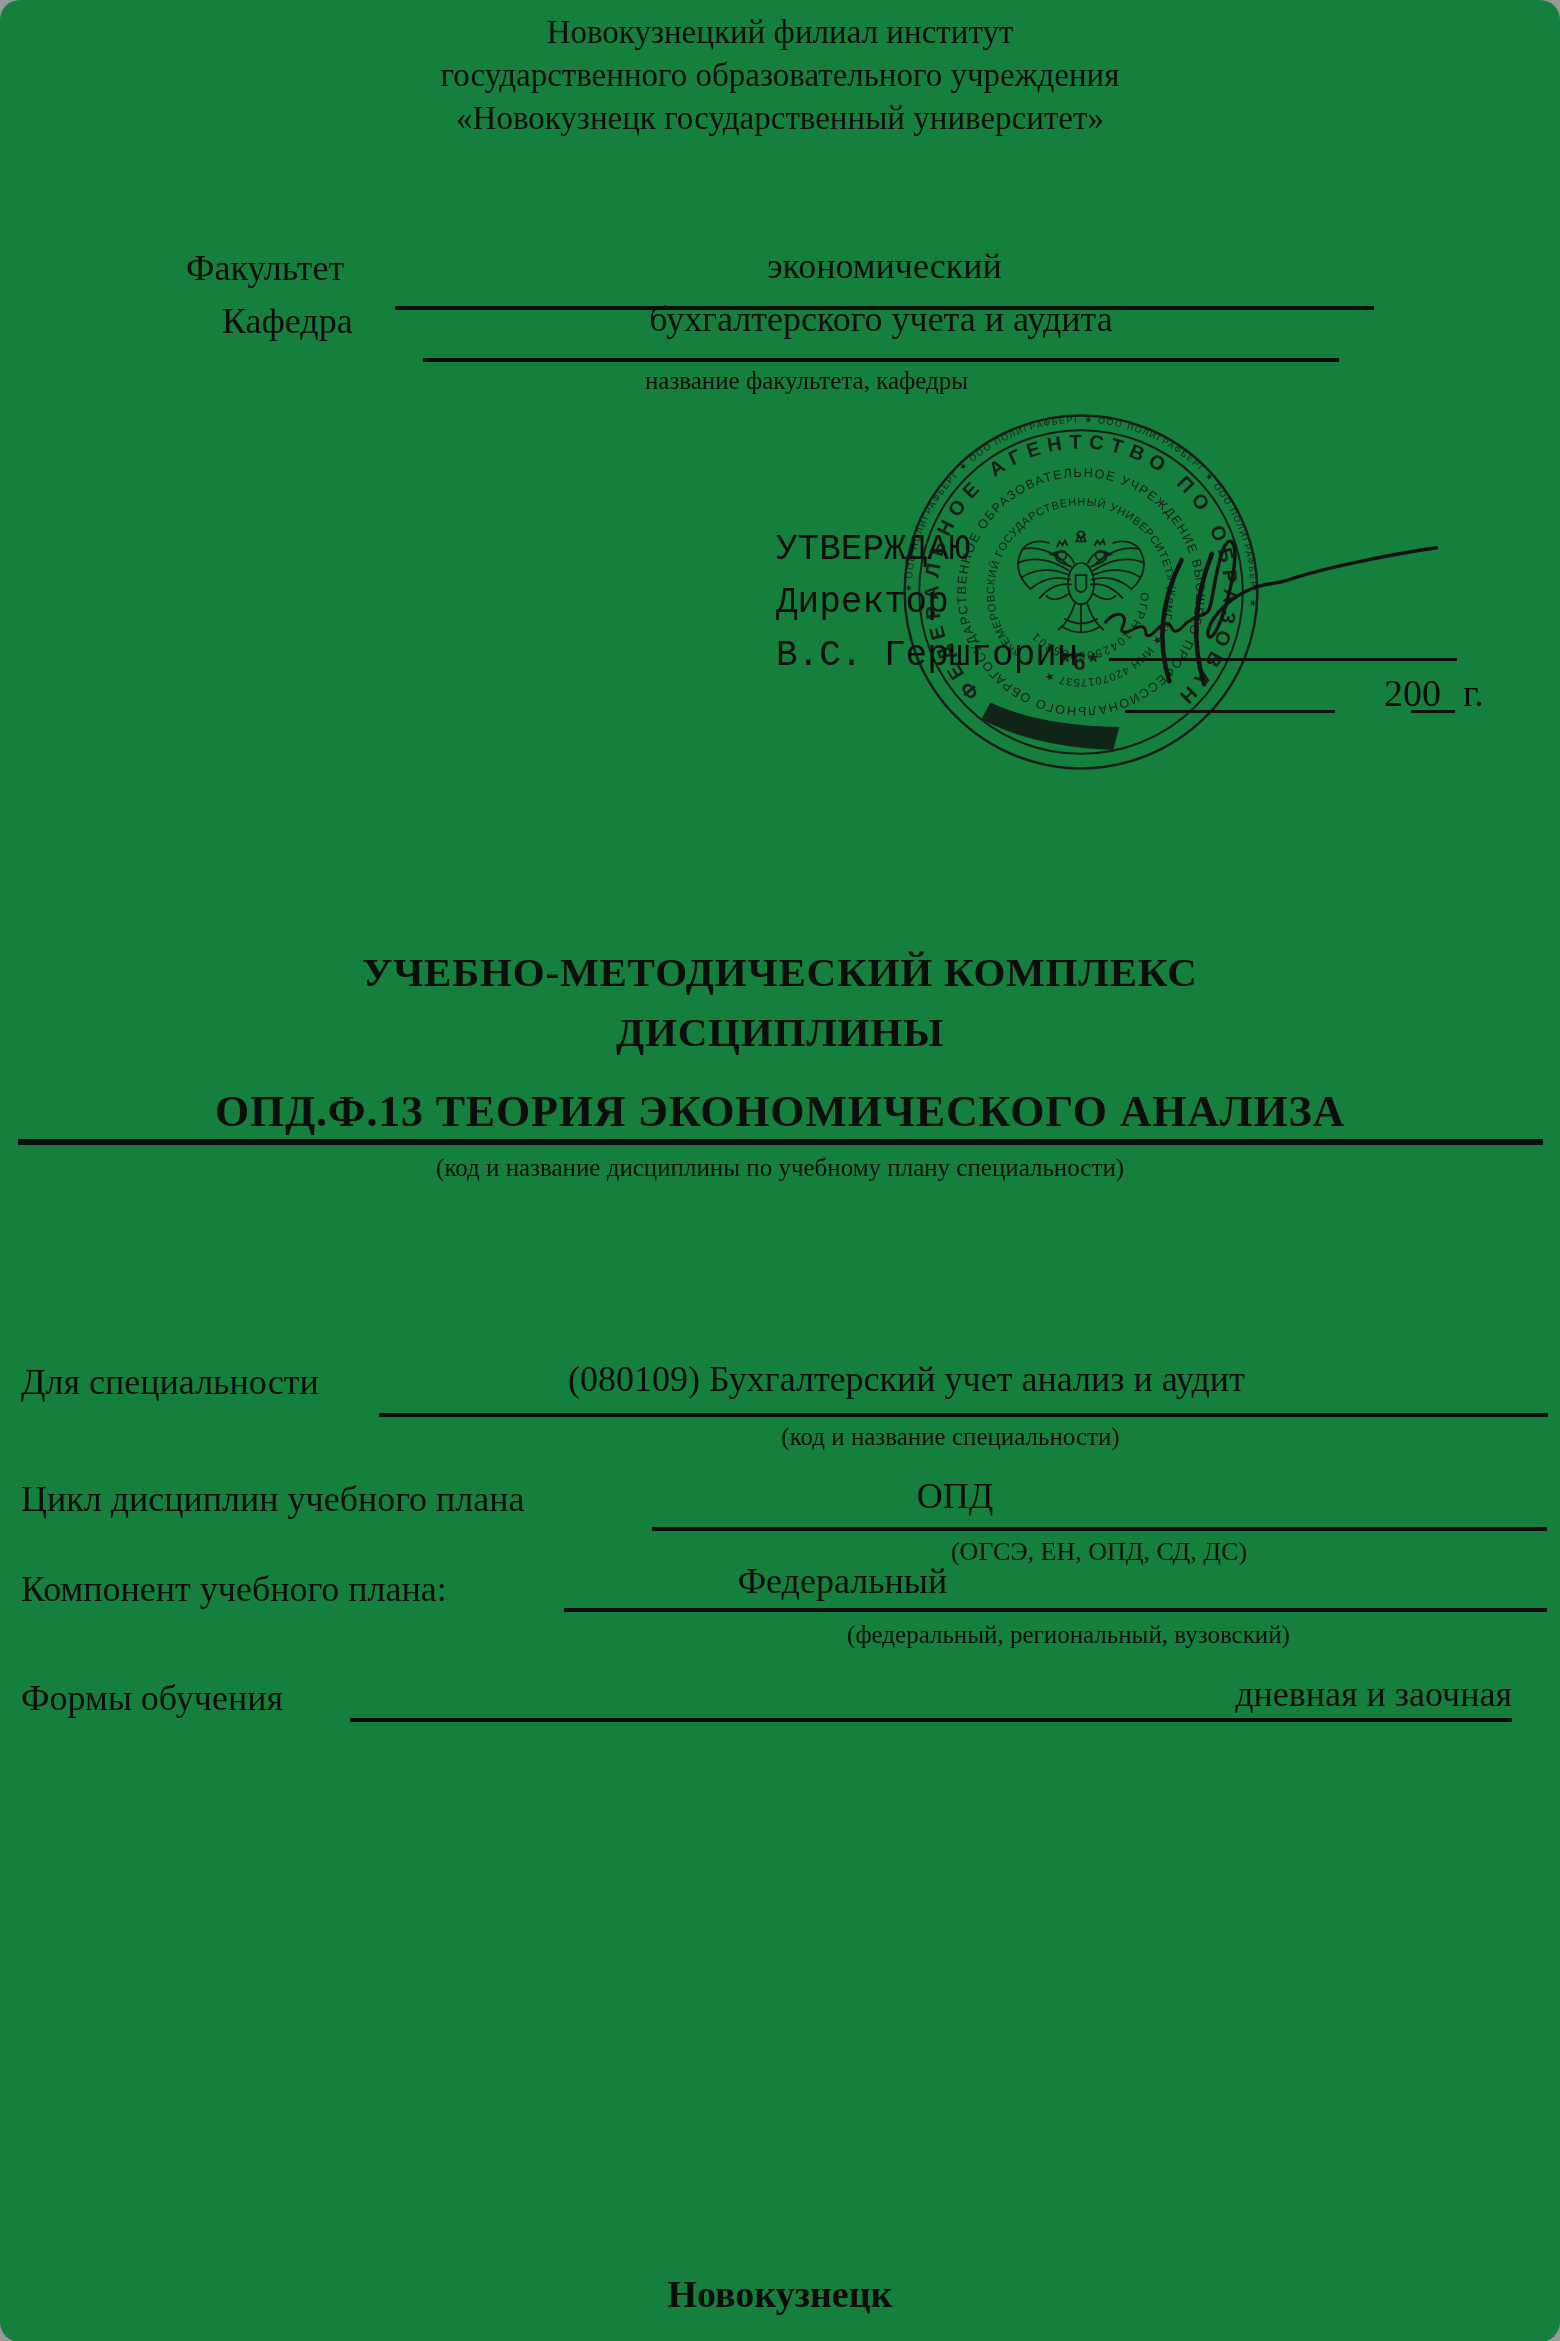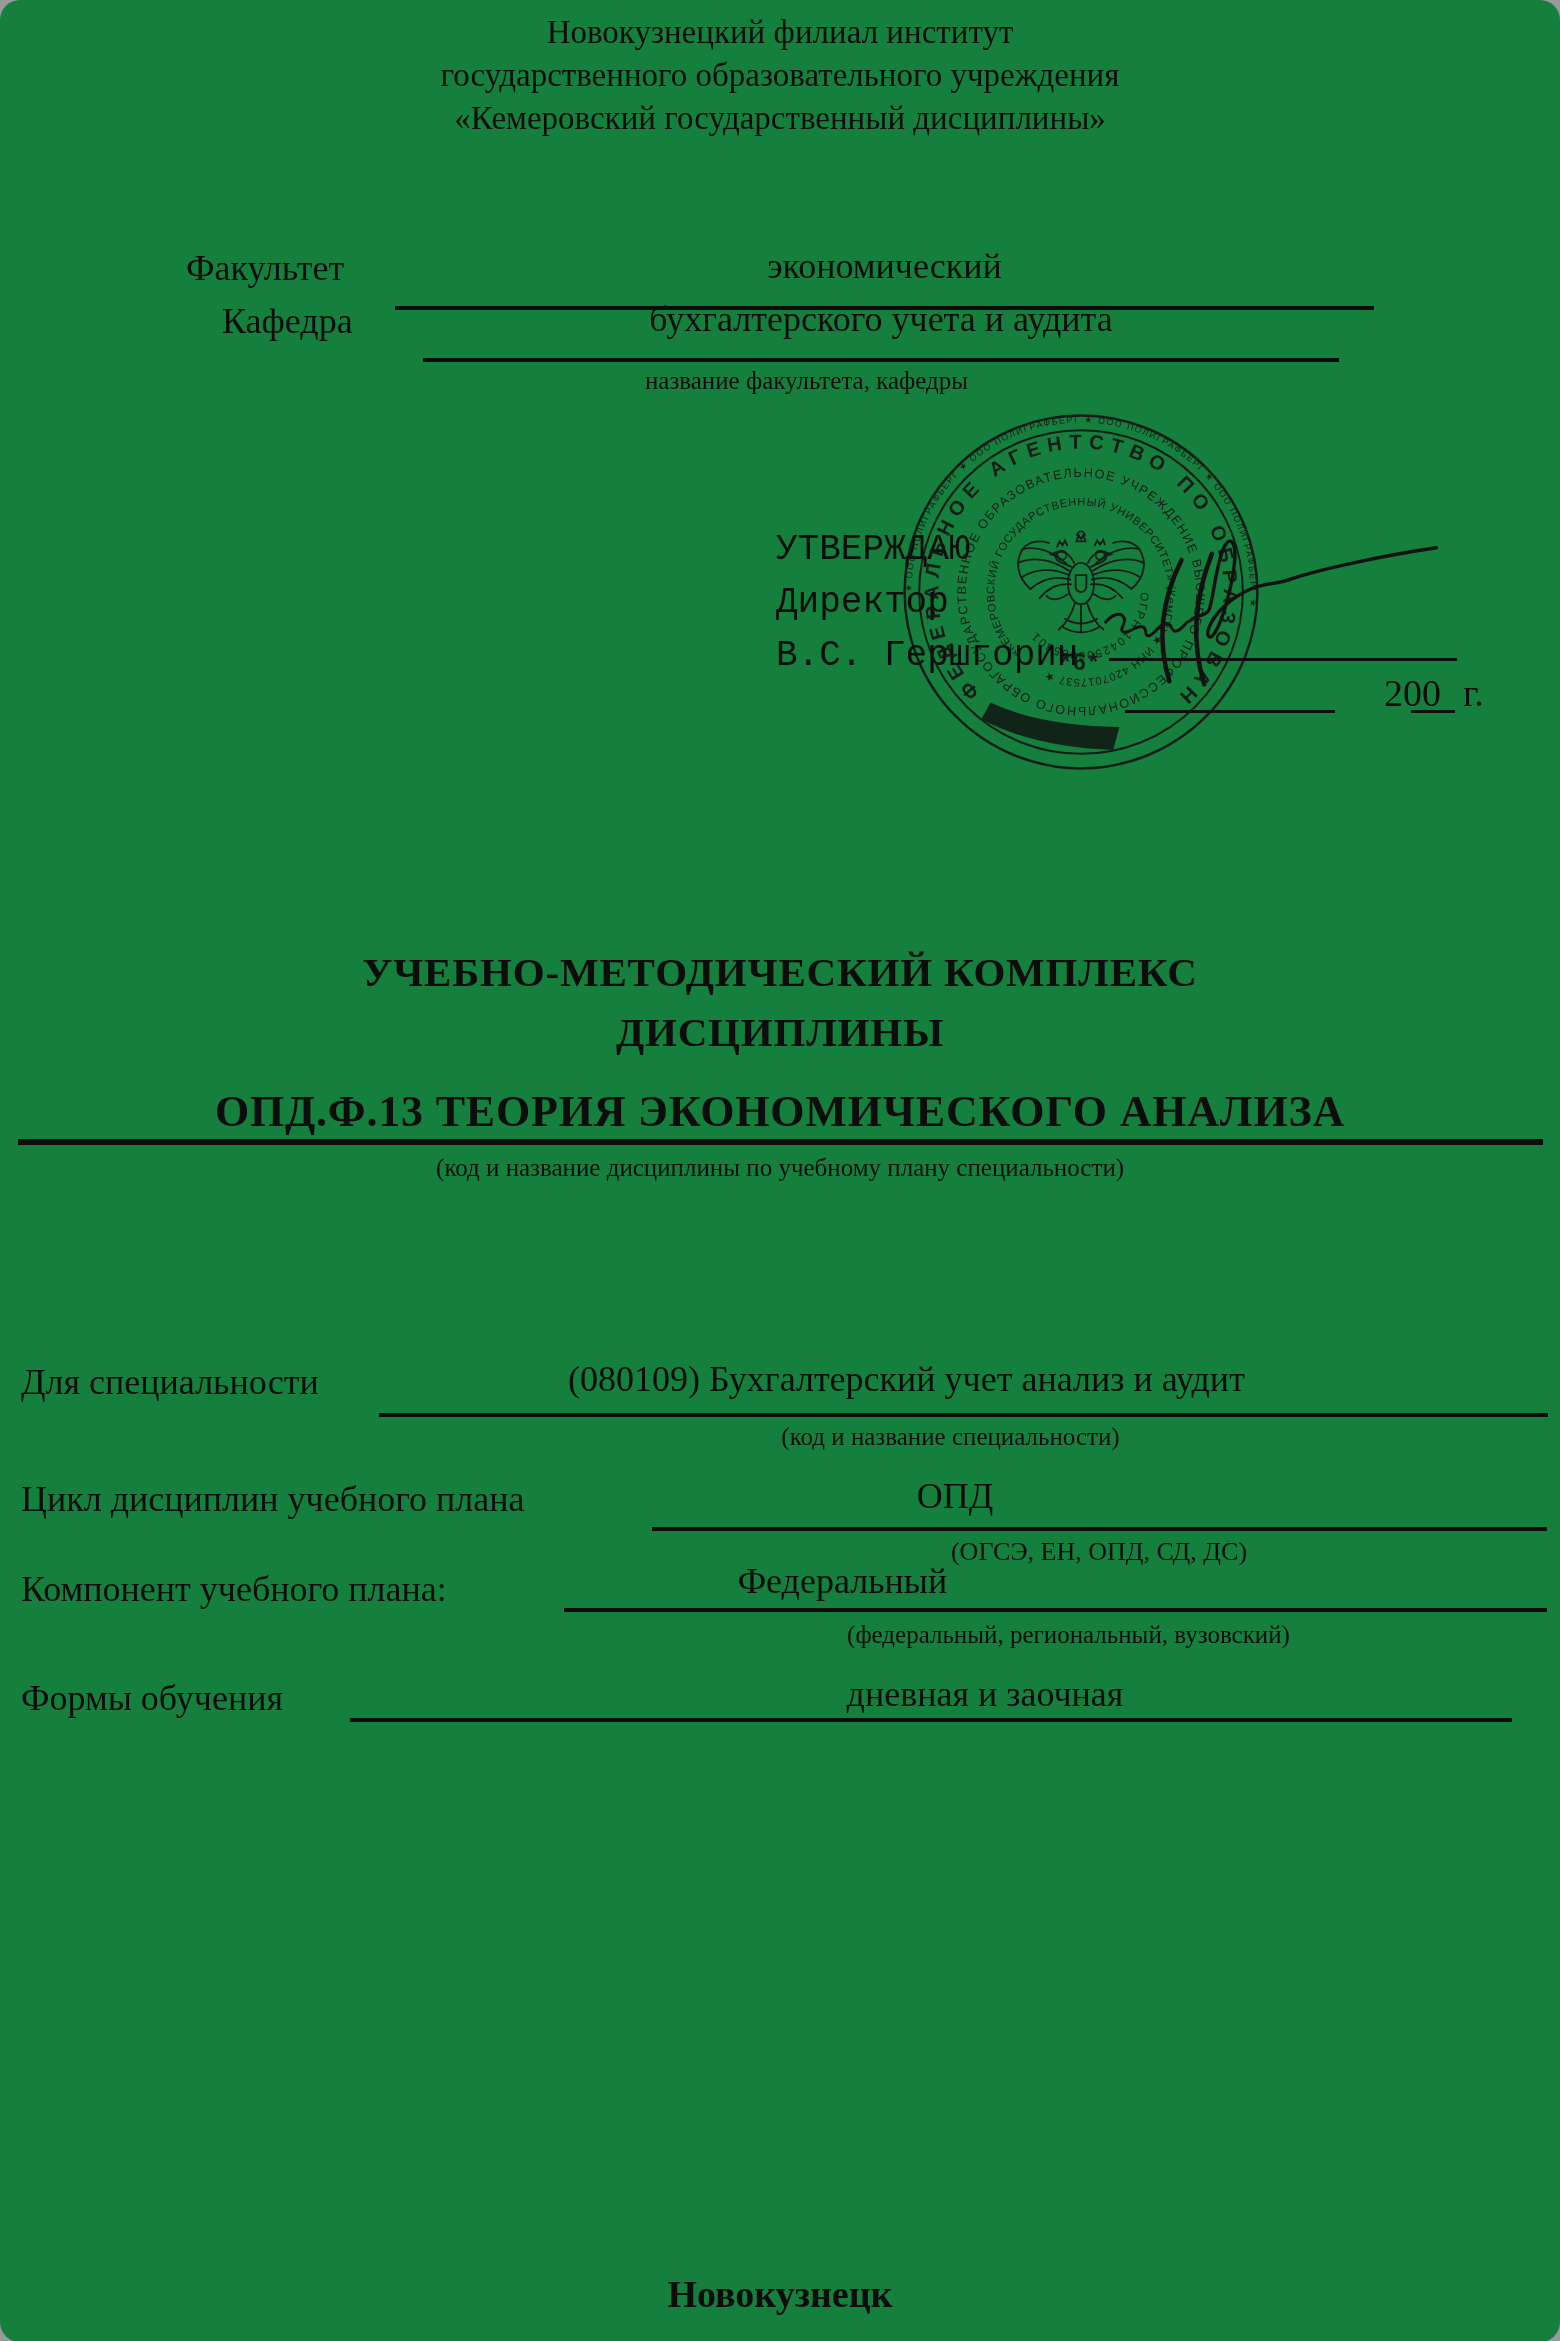--- a/index.html
+++ b/index.html
@@ -51,33 +51,33 @@
   .row1-l{left:21px; top:1361px;}
   .row1-u{left:379px; top:1358px; width:1169px; height:59px; padding-right:114px;}
   .row1-c{left:342px; top:1423px; width:1217px;}
   .row2-l{left:21px; top:1478px;}
   .row2-u{left:652px; top:1475px; width:895px; height:56px; padding-right:289px;}
   .row2-c{left:643px; top:1537px; width:912px; font-size:26px;}
   .row3-l{left:21px; top:1568px;}
   .row3-u{left:564px; top:1560px; width:983px; height:52px; padding-right:426px;}
   .row3-c{left:536px; top:1621px; width:1065px;}
   .row4-l{left:21px; top:1677px;}
-  .row4-u{left:350px; top:1673px; width:1162px; height:49px; text-align:center; padding-left:108px;}
+  .row4-u{left:350px; top:1673px; width:1162px; height:49px; text-align:right; padding-left:108px;}
 
   .city{top:2272px; left:0; width:100%; text-align:center; font-size:38px;font-weight:bold;}
 </style>
 </head>
 <body>
 
 <div class="page">
 
   <div class="abs header">
     <div>Новокузнецкий филиал институт</div>
     <div>государственного образовательного учреждения</div>
-    <div>«Кемеровский государственный дисциплины»</div>
+    <div>«Новокузнецк государственный университет»</div>
   </div>
 
   <div class="abs f-label nowrap" style="left:186px; top:247px;">Факультет</div>
   <div class="abs uline nowrap" style="left:395px; top:245px; width:979px; height:65px;">экономический</div>
   <div class="abs f-label nowrap" style="left:222px; top:300px;">Кафедра</div>
   <div class="abs uline nowrap" style="left:423px; top:298px; width:916px; height:64px;">бухгалтерского учета и аудита</div>
   <div class="abs small-cap center" style="left:46px; top:367px; width:1521px;">название факультета, кафедры</div>
 
   <div class="abs approval">
     <div>УТВЕРЖДАЮ</div>

